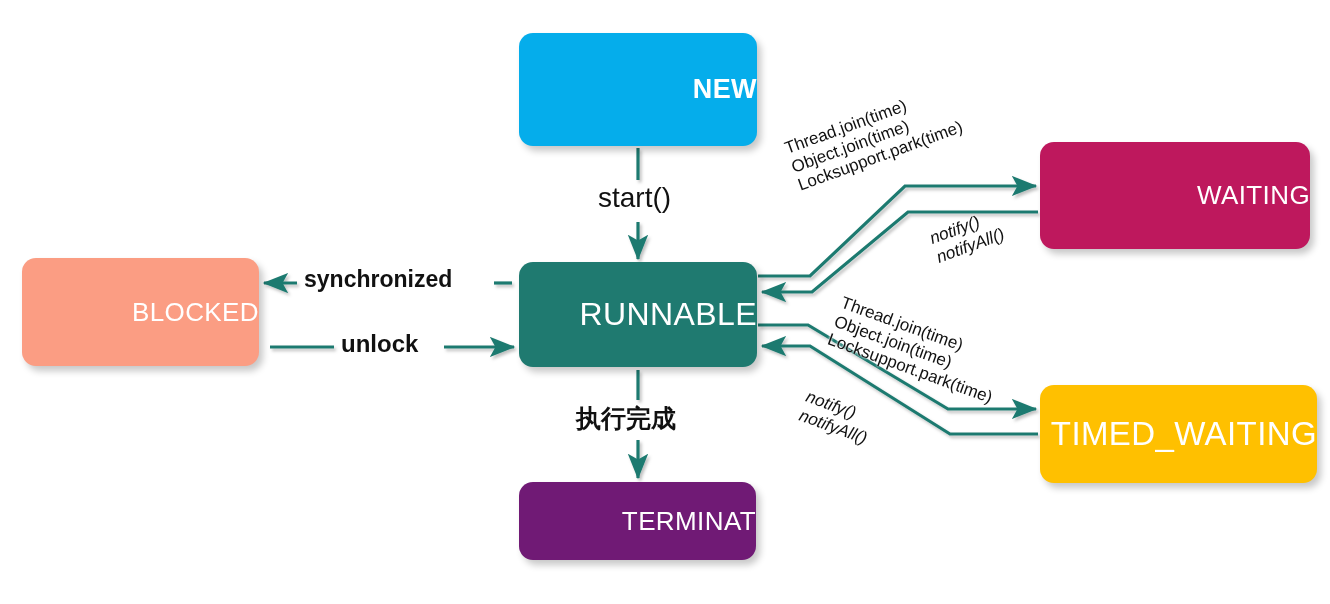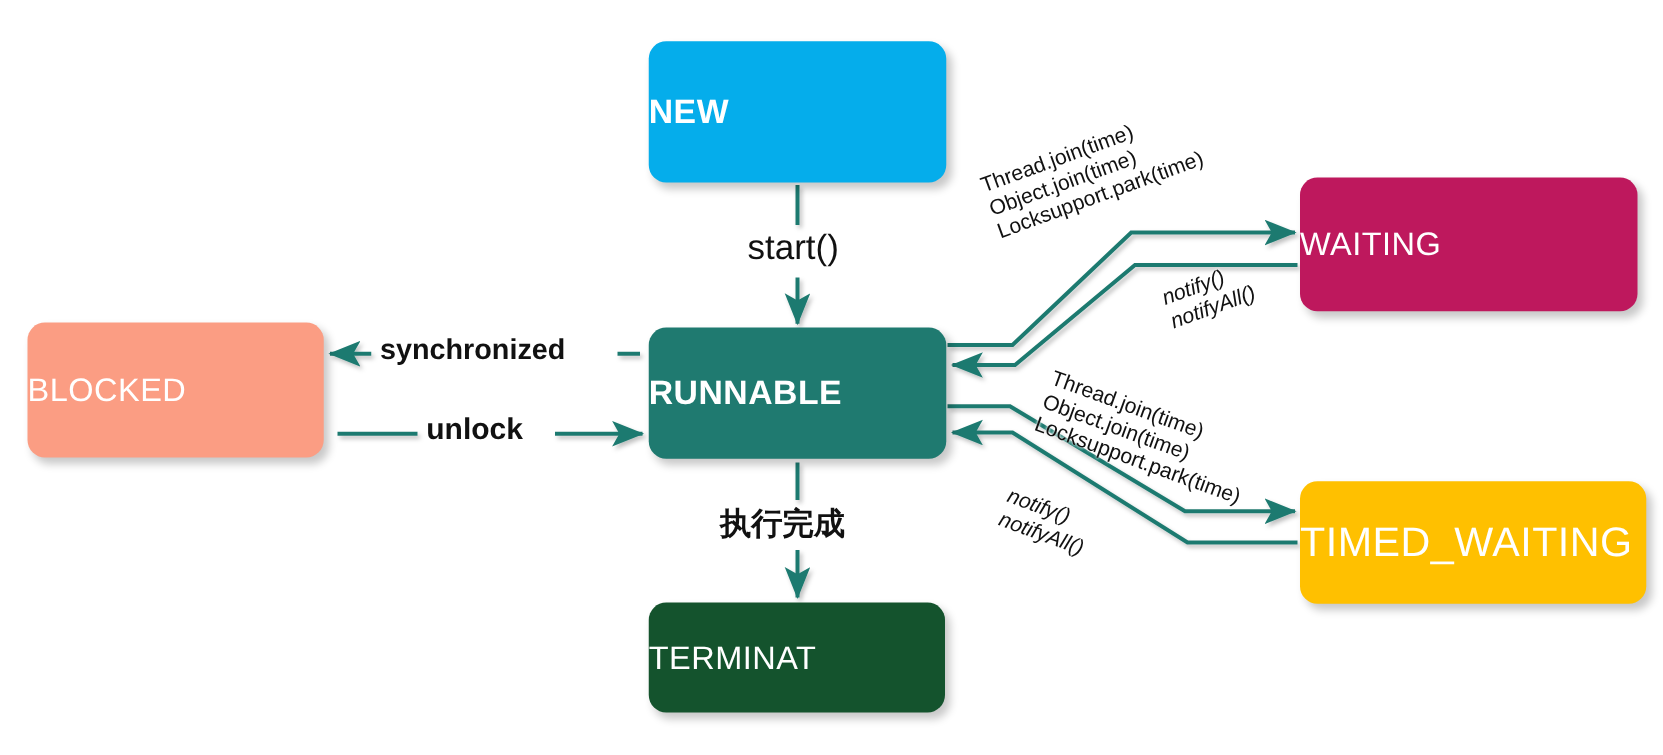--- a/index.html
+++ b/index.html
@@ -22,39 +22,39 @@
     left: 0;
     top: 0;
     width: 1330px;
     height: 604px;
   }
   .node {
     position: absolute;
     border-radius: 14px;
     display: flex;
     align-items: center;
-    justify-content: flex-start;
+    justify-content: flex-end;
     color: #ffffff;
     box-shadow: 4px 5px 7px rgba(0,0,0,0.22);
     box-sizing: border-box;
   }
   .node-label {
     color: #ffffff;
     letter-spacing: 0.4px;
     white-space: nowrap;
   }
   .n-new      { left: 519px; top: 33px;  width: 238px; height: 113px; background: #05ADEB; }
   .n-runnable { left: 519px; top: 262px; width: 238px; height: 105px; background: #1F7A70; }
-  .n-terminat { left: 519px; top: 482px; width: 237px; height: 88px; background: #14532d; }
+  .n-terminat { left: 519px; top: 482px; width: 237px; height: 78px; background: #701a75; }
   .n-blocked  { left: 22px;  top: 258px; width: 237px; height: 108px; background: #FB9D83; }
   .n-waiting  { left: 1040px; top: 142px; width: 270px; height: 107px; background: #be185d; }
   .n-timed    { left: 1040px; top: 385px; width: 277px; height: 98px;  background: #FFC000; }
 
   .n-new .node-label      { font-size: 27px; font-weight: bold; }
-  .n-runnable .node-label { font-size: 27px; font-weight: bold; }
+  .n-runnable .node-label { font-size: 32px; font-weight: normal; }
   .n-terminat .node-label { font-size: 26px; font-weight: normal; }
   .n-blocked .node-label  { font-size: 26px; font-weight: normal; }
   .n-waiting .node-label  { font-size: 26px; font-weight: normal; }
   .n-timed .node-label    { font-size: 33px; font-weight: normal; }
 
   .edge-label {
     position: absolute;
     color: #111111;
     white-space: nowrap;
     line-height: 1.12;

